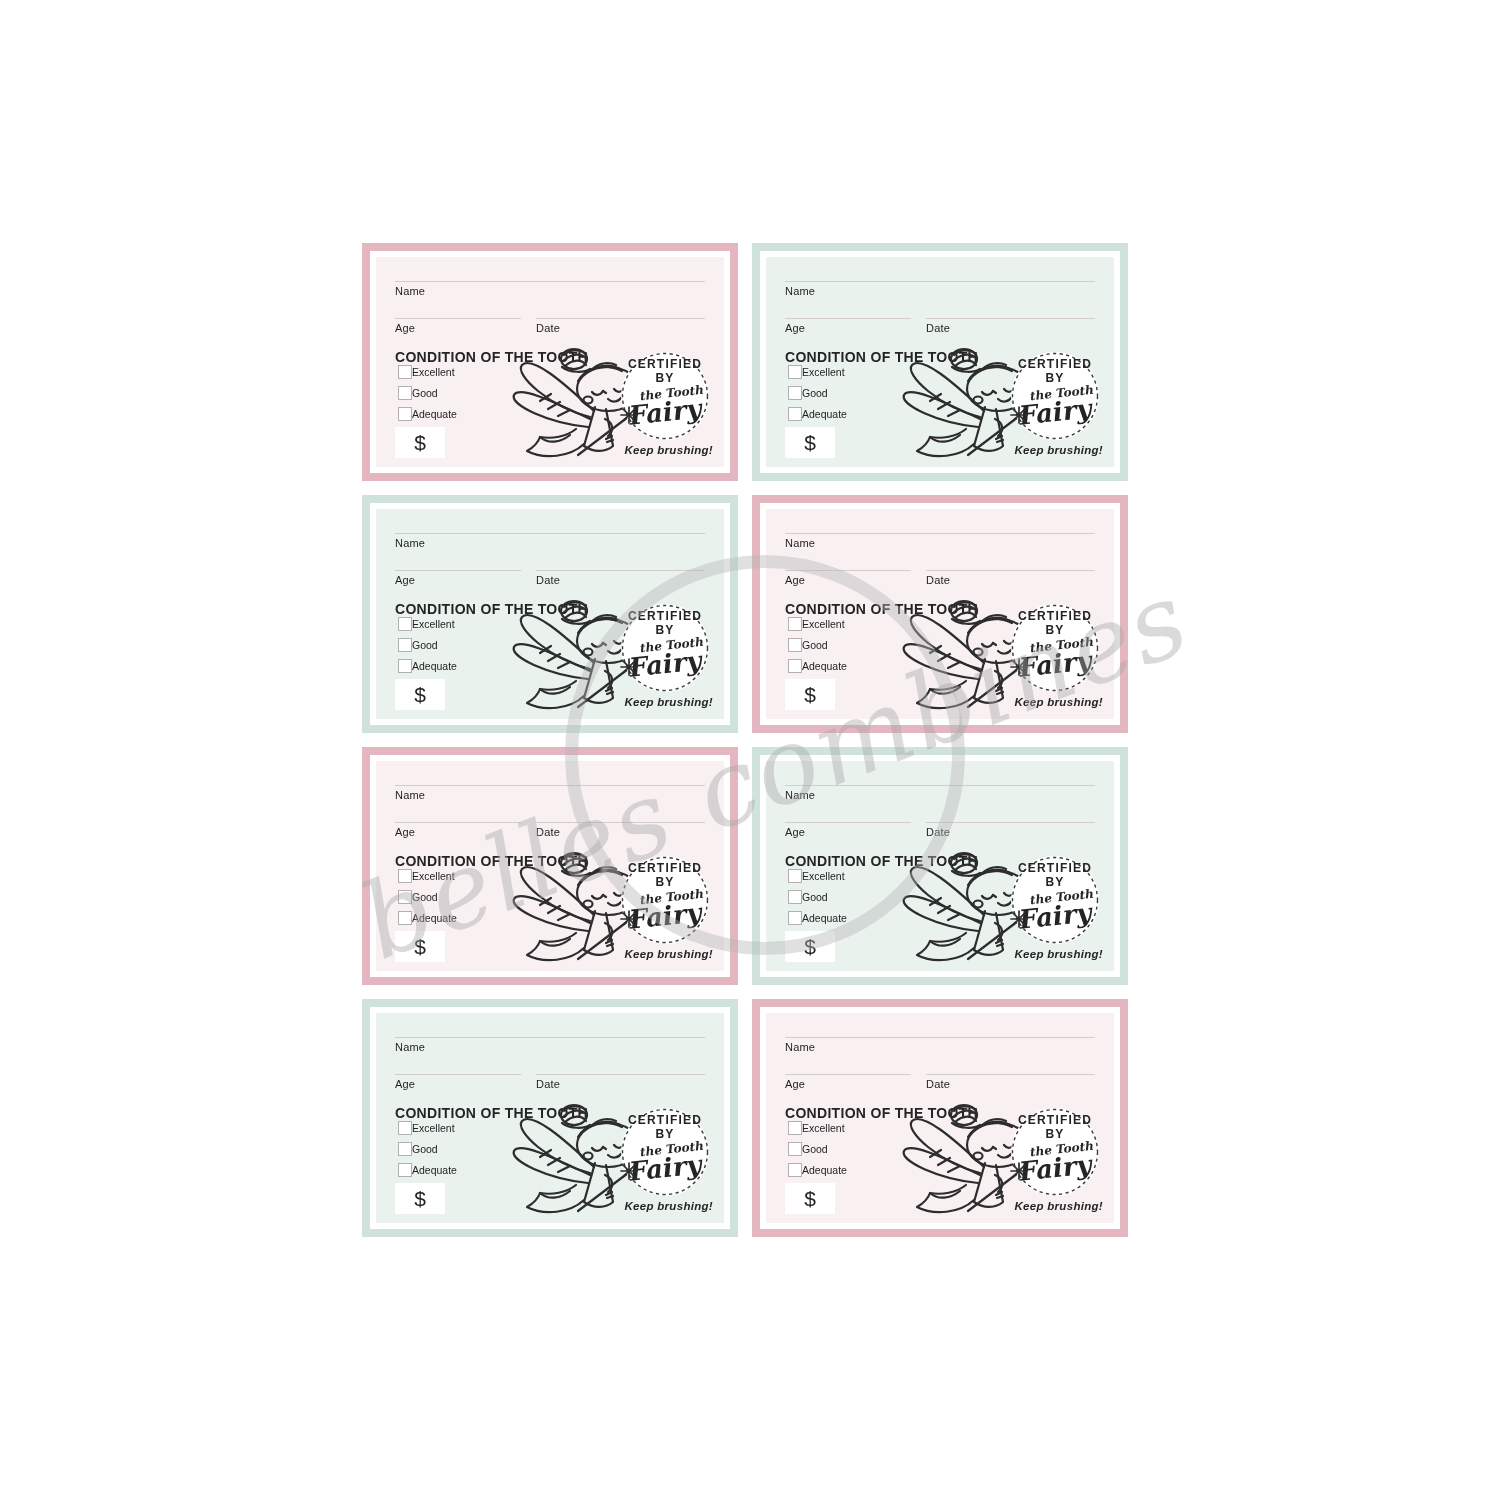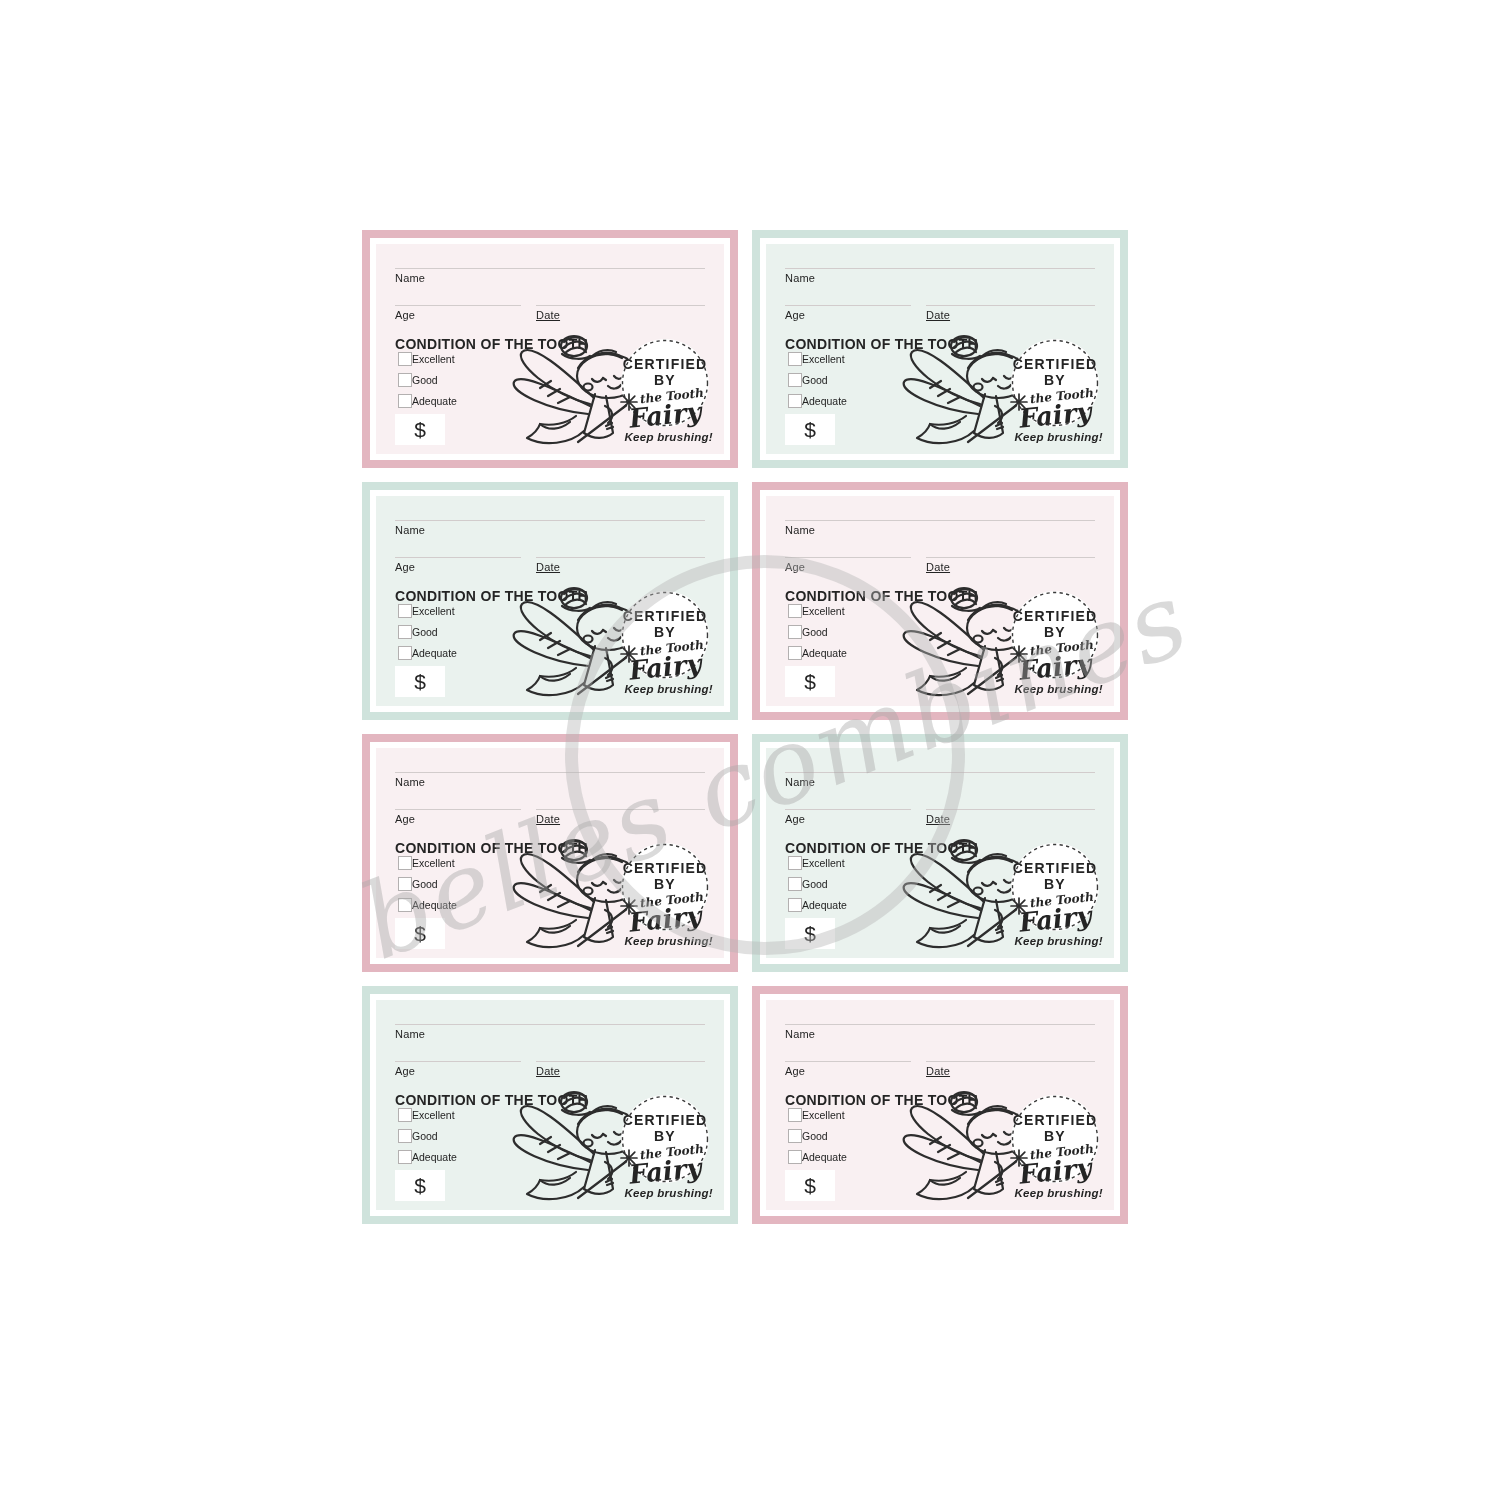--- a/index.html
+++ b/index.html
@@ -10,60 +10,60 @@
     --ink:#242424;
     --line:#d2cccc;
     --wm:#b5b5b5;
   }
   *{margin:0;padding:0;box-sizing:border-box;}
   html,body{width:1500px;height:1500px;background:#ffffff;overflow:hidden;
     font-family:"Liberation Sans",sans-serif;color:var(--ink);}
   .sheet{position:absolute;left:0;top:0;width:1500px;height:1500px;}
 
   .card-grid{
-    position:absolute;left:362px;top:230px;
+    position:absolute;left:362px;top:243px;
     display:grid;grid-template-columns:376px 376px;grid-auto-rows:238px;
     column-gap:24px;row-gap:19px;gap:14px;
   }
   .card{position:relative;width:376px;height:238px;background:#ffffff;}
   .card.pink{border:8px solid var(--pink-border);}
   .card.mint{border:8px solid var(--mint-border);}
   .card-fill{position:absolute;inset:6px;}
   .card.pink .card-fill{background:var(--pink-fill);}
   .card.mint .card-fill{background:var(--mint-fill);}
 
   .fld-line{position:absolute;border-top:1px solid var(--line);height:0;}
   .name-line{left:25px;top:30px;width:310px;}
   .age-line{left:25px;top:67px;width:126px;}
   .date-line{left:166px;top:67px;width:169px;}
   .fld-label{position:absolute;font-size:11px;letter-spacing:.2px;}
   .name-label{left:25px;top:34px;}
   .age-label{left:25px;top:71px;text-align:center;}
-  .date-label{left:166px;top:71px;text-decoration:underline;}
+  .date-label{left:166px;top:71px;}
 
   .cond-heading{position:absolute;left:25px;top:98px;font-size:14px;
     font-weight:700;letter-spacing:.3px;}
   .opt-row{position:absolute;left:28px;display:flex;align-items:center;height:15px;}
   .opt-row.r0{top:113px;}.opt-row.r1{top:134px;}.opt-row.r2{top:155px;}
   .opt-box{width:14px;height:14px;background:#ffffff;border:1.5px solid #b3b0b0;
     display:inline-block;flex:none;}
   .opt-label{font-size:10.5px;}
 
   .money-box{position:absolute;left:25px;top:176px;width:50px;height:31px;
     background:#ffffff;display:flex;align-items:center;justify-content:center;}
   .money-box span{font-size:21px;font-weight:400;}
 
   .fairy{position:absolute;left:140px;top:96px;width:156px;height:112px;z-index:1;}
 
   .badge{position:absolute;left:251px;top:101px;width:88px;height:88px;z-index:2;}
   .badge-circle{position:absolute;inset:0;background:#ffffff;border-radius:50%;}
   .badge svg.ring{position:absolute;inset:0;}
   .badge-text{position:absolute;inset:0;display:flex;flex-direction:column;
     align-items:center;text-align:center;}
-  .badge-l1{margin-top:17px;font-size:14px;font-weight:600;letter-spacing:1.2px;}
+  .badge-l1{margin-top:5px;font-size:12px;font-weight:600;letter-spacing:1.2px;}
   .badge-l2{margin-top:1px;margin-left:14px;font-family:"DejaVu Serif",serif;
     font-style:italic;font-weight:700;font-size:12px;transform:rotate(-6deg);}
   .badge-l3{margin-top:-3px;font-family:"DejaVu Serif",serif;font-style:italic;
     font-weight:700;font-size:26px;transform:rotate(-6deg);}
   .sparkle{position:absolute;left:250px;top:155px;width:18px;height:18px;z-index:3;}
 
   .footer-note{position:absolute;right:17px;top:193px;font-size:11.5px;
     font-style:italic;font-weight:600;letter-spacing:.3px;margin-left:6px;}
 
   .watermark{position:absolute;inset:0;pointer-events:none;z-index:5;}

